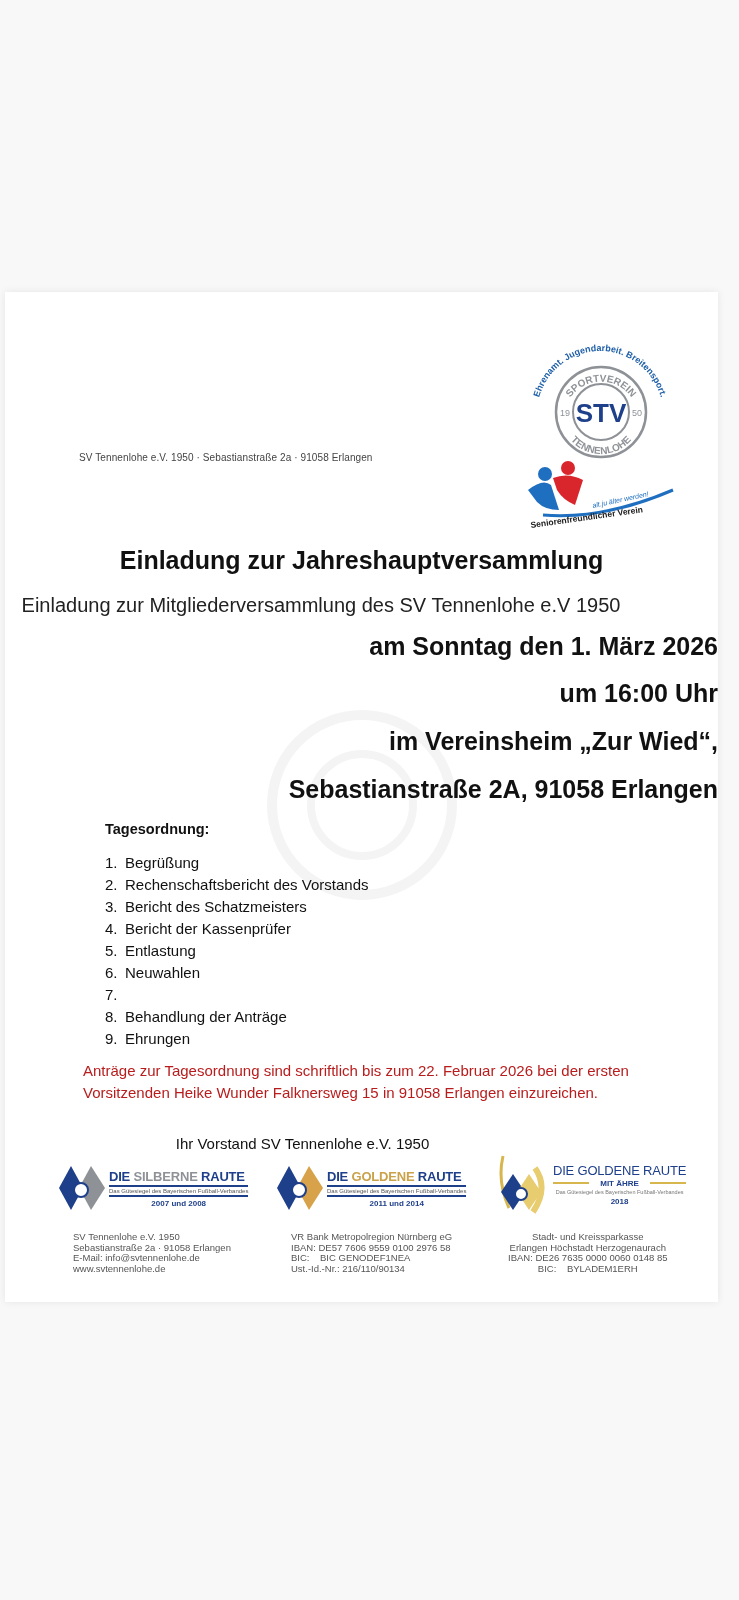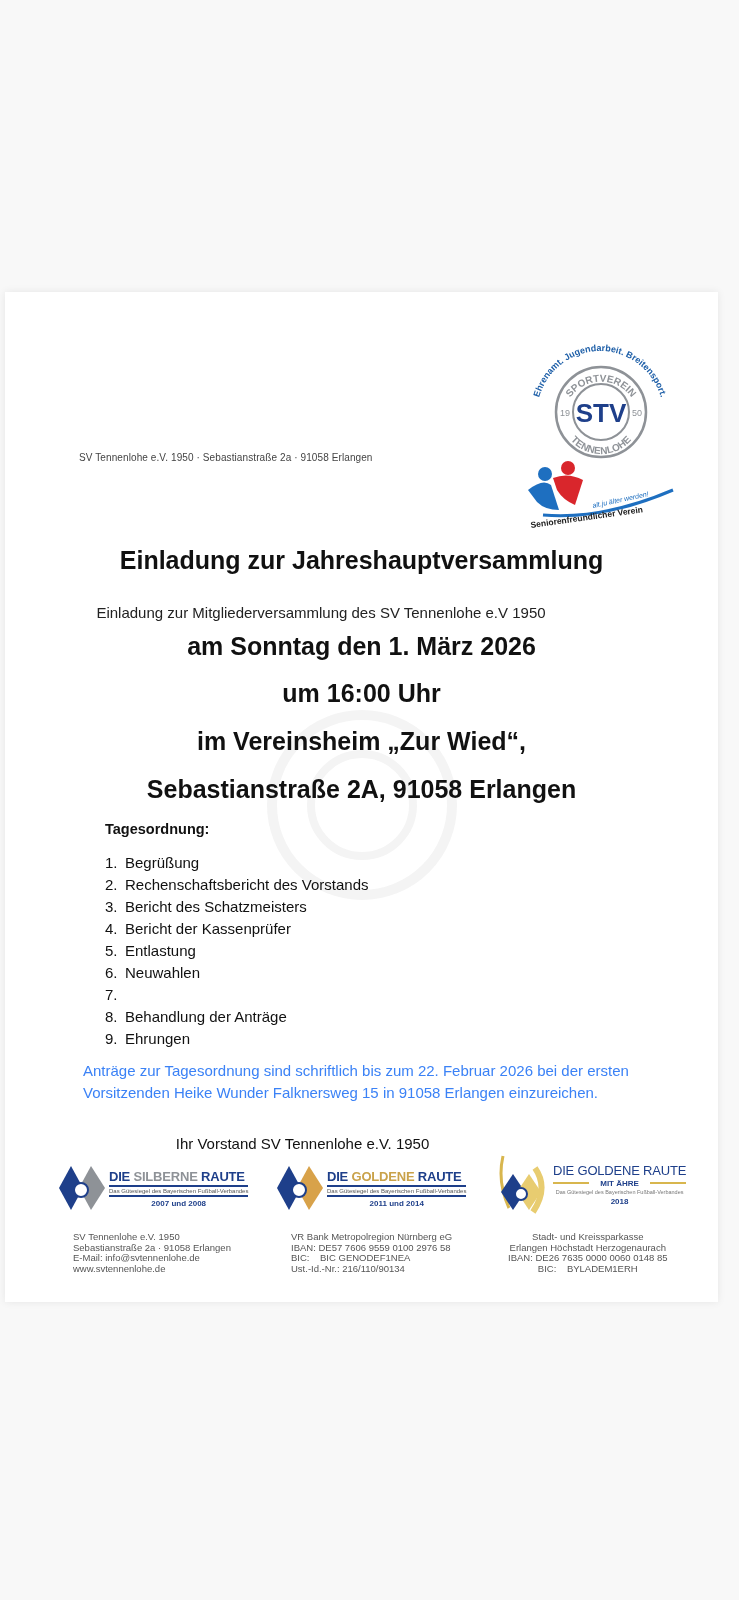--- a/index.html
+++ b/index.html
@@ -7,27 +7,27 @@
     width:739px; height:1600px; background:#f8f8f8; position:relative; overflow:hidden;
     font-family:"Liberation Sans", sans-serif; color:#111;
   }
   .page {
     position:absolute; left:5px; top:292px; width:713px; height:1010px;
     background:#fff; box-shadow:0 0 8px rgba(0,0,0,0.08);
   }
   .abs { position:absolute; }
   .sender { left:74px; top:160px; font-size:10px; color:#444; letter-spacing:0.1px; }
   .title { left:0; width:713px; top:254px; text-align:center; font-size:25px; font-weight:bold; color:#111; }
-  .subtitle { left:0; width:632px; top:312px; text-align:center; font-size:15px; color:#222; }
-  .bigline { left:0; width:713px; text-align:center; font-size:25px; font-weight:bold; color:#111; }
+  .subtitle { left:0; width:632px; top:302px; text-align:center; font-size:20px; color:#222; }
+  .bigline { left:0; width:713px; text-align:right; font-size:25px; font-weight:bold; color:#111; }
   .agenda-title { left:100px; top:529px; font-size:14.5px; font-weight:bold; }
   .agenda { left:100px; top:560px; margin:0; padding:0; list-style:none; font-size:15px; line-height:22px; }
   .agenda li { display:flex; }
   .agenda .num { width:20px; }
-  .note { left:78px; top:768px; width:580px; font-size:15px; line-height:22px; color:#3b82f6; }
+  .note { left:78px; top:768px; width:580px; font-size:15px; line-height:22px; color:#b91c1c; }
   .sign { left:0; width:595px; top:843px; text-align:center; font-size:15px; color:#111; }
   .watermark {
     left:262px; top:418px; width:190px; height:190px; border-radius:50%;
     border:10px solid #f3f3f3; box-sizing:border-box; opacity:0.9;
   }
   .watermark .inner {
     position:absolute; left:30px; top:30px; width:110px; height:110px; border-radius:50%;
     border:8px solid #f3f3f3; box-sizing:border-box;
   }
   .badge { display:flex; align-items:center; }

